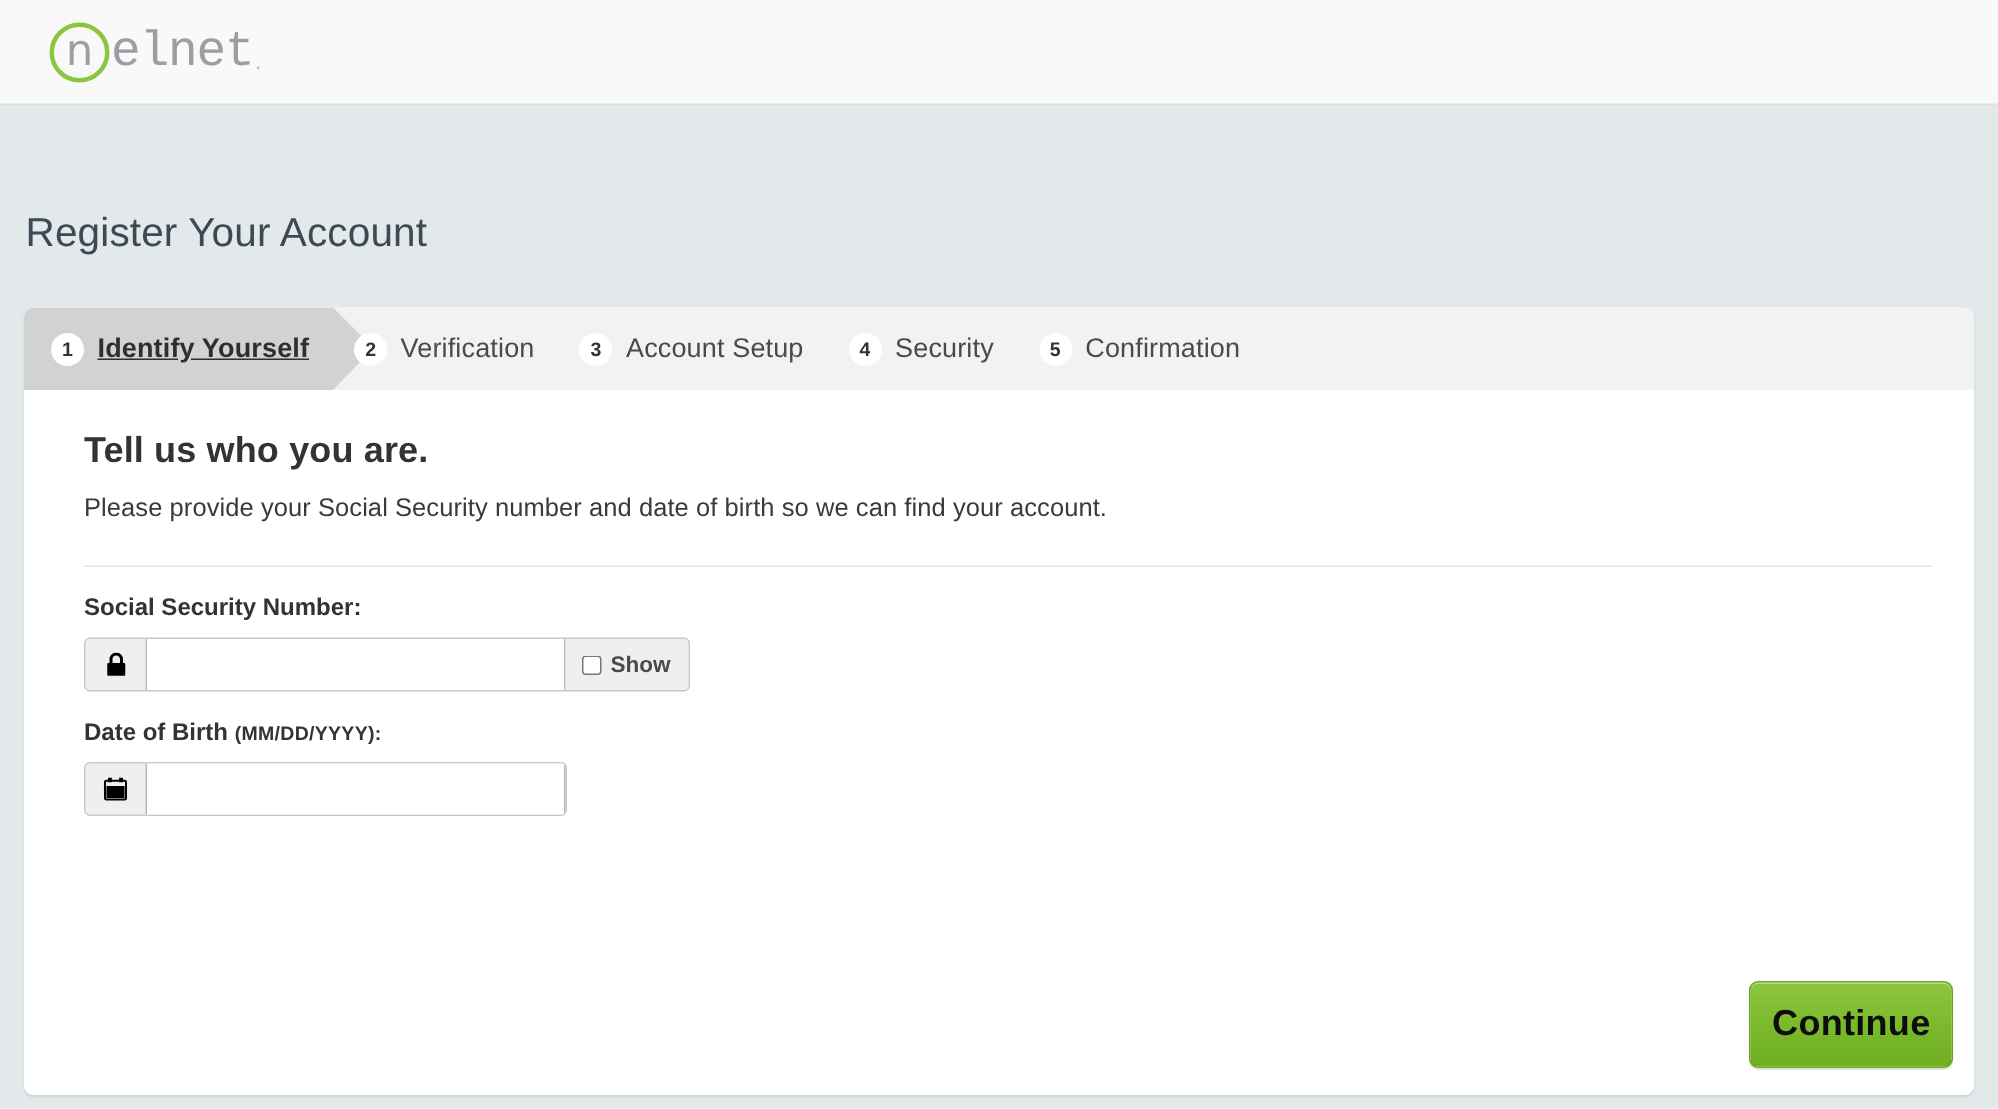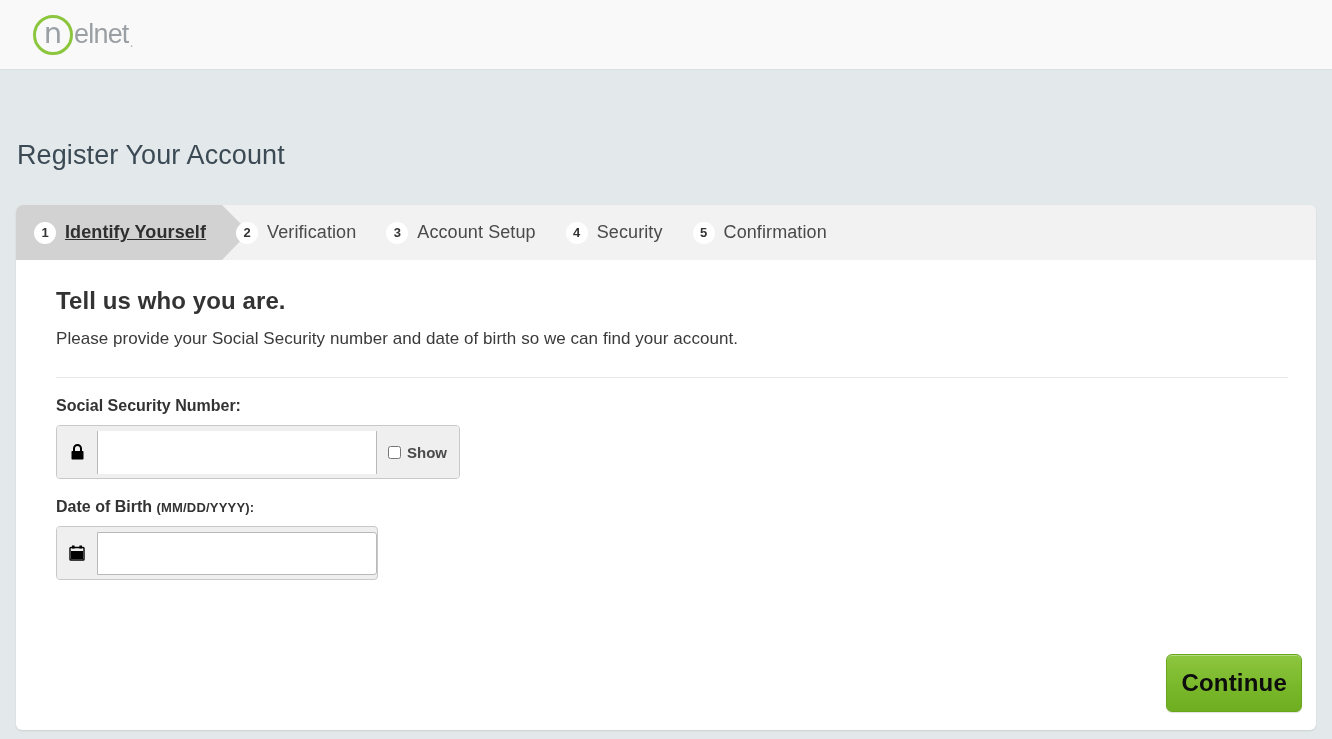--- a/index.html
+++ b/index.html
@@ -43,24 +43,24 @@
   .logo-mark span {
     font-size: 29px;
     color: #9a9fa3;
     font-weight: 400;
     line-height: 1;
     position: relative;
     top: -1px;
     font-family: "DejaVu Sans", sans-serif;
   }
   .logo-word {
-    font-size: 27px;
+    font-size: 33px;
     color: #9a9fa3;
     letter-spacing: -0.8px;
-    font-family: Liberation Sans, sans-serif;
+    font-family: Liberation Mono, monospace;
   }
   .logo-dot {
     font-size: 15px;
     color: #b4b8bb;
     align-self: flex-end;
     margin-bottom: 5px;
     margin-left: 1px;
   }
 
   
@@ -168,21 +168,21 @@
     margin-bottom: 10px;
   }
   .field-label .hint {
     font-size: 13px;
     font-weight: bold;
     letter-spacing: 0.2px;
   }
   .input-group {
     display: inline-flex;
     align-items: stretch;
-    height: 54px;
+    height: 36px;
     border: 1px solid #c8c8c8;
     border-radius: 4px;
     background: #efefef;
     box-sizing: border-box;
     overflow: hidden;
   }
   .addon {
     width: 40px;
     background: #efefef;
     display: flex;

